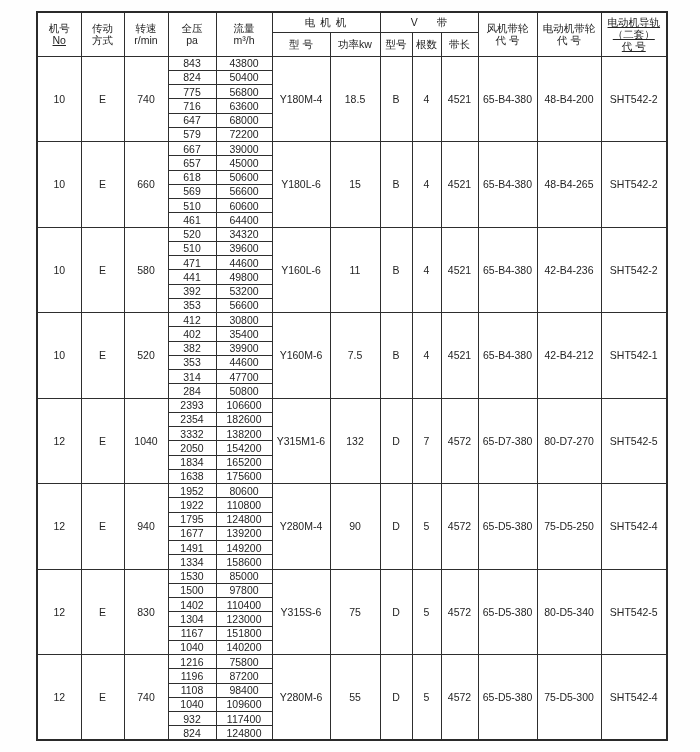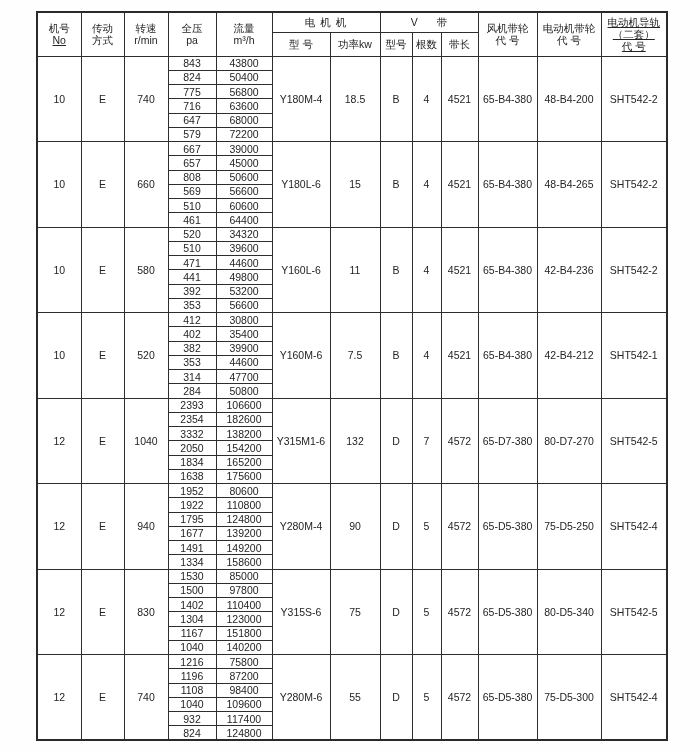--- a/index.html
+++ b/index.html
@@ -146,21 +146,21 @@
           <td rowspan="6">4521</td>
           <td rowspan="6">65-B4-380</td>
           <td rowspan="6">48-B4-265</td>
           <td rowspan="6">SHT542-2</td>
         </tr>
         <tr>
           <td>657</td>
           <td>45000</td>
         </tr>
         <tr>
-          <td>808</td>
+          <td>618</td>
           <td>50600</td>
         </tr>
         <tr>
           <td>569</td>
           <td>56600</td>
         </tr>
         <tr>
           <td>510</td>
           <td>60600</td>
         </tr>

